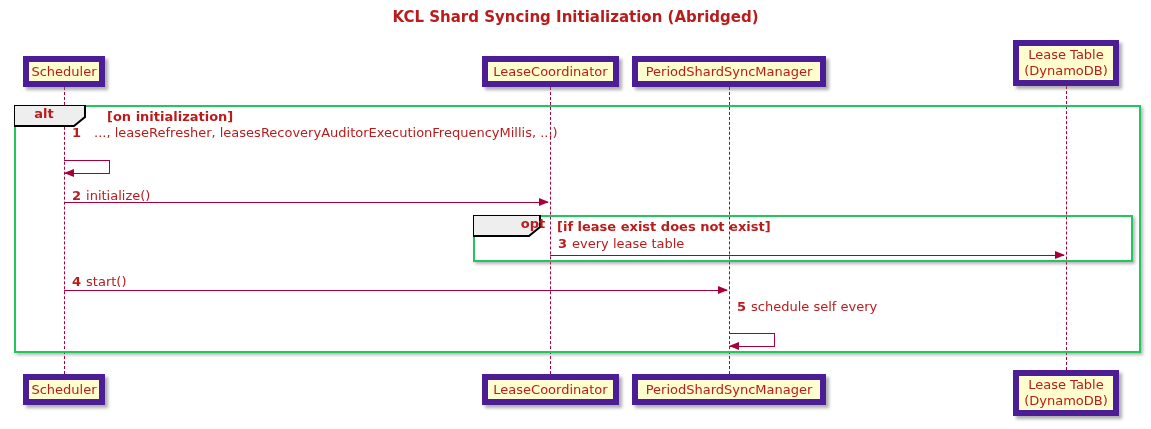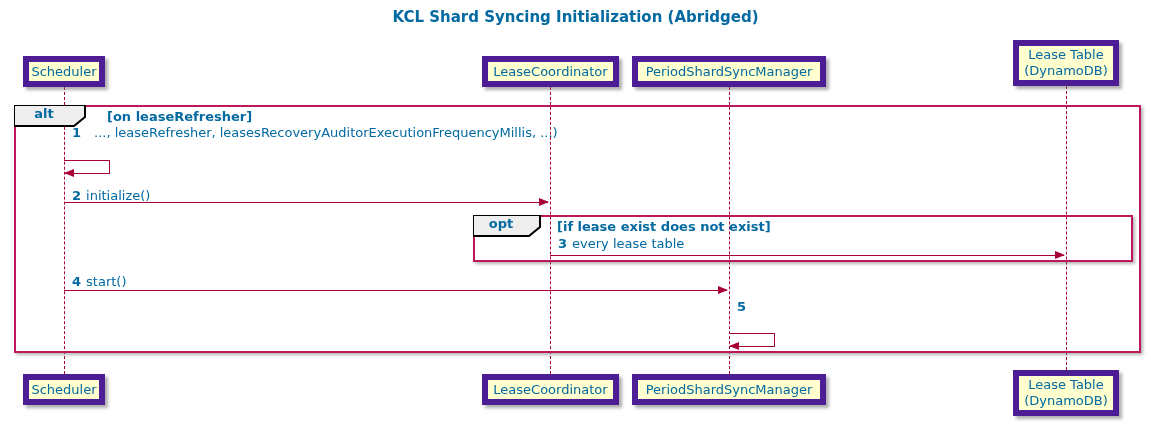--- a/index.html
+++ b/index.html
@@ -2,21 +2,21 @@
 <html><head>
 <meta charset="utf-8">
 <style>
   html, body { margin: 0; padding: 0; background: #ffffff; }
   #canvas {
     position: relative;
     width: 1151px;
     height: 429px;
     font-family: "DejaVu Sans", sans-serif;
     font-size: 13px;
-    color: #0369a1;
+    color: #b91c1c;
     overflow: hidden;
     background: #ffffff;
   }
   .title {
     position: absolute;
     top: 8px; left: 0; width: 100%;
     text-align: center;
     font-size: 15px;
     font-weight: bold;
   }
@@ -35,21 +35,21 @@
     box-sizing: border-box;
   }
   .lifeline {
     position: absolute;
     width: 0;
     border-left: 1px dashed #A80036;
     z-index: 1;
   }
   .frame {
     position: absolute;
-    border: 2px solid #be185d;
+    border: 2px solid #22c55e;
     box-shadow: 2px 2px 3px rgba(110,110,110,0.5);
     z-index: 2;
     box-sizing: border-box;
     background: transparent;
   }
   .pentagon { position: absolute; left: -2px; top: -2px; }
   .pentagon-label {
     position: absolute;
     left: -2px; top: -1px;
     width: 58px;
@@ -129,21 +129,21 @@
   <div class="pbox" style="left:1013px; top:40px; width:106px; height:46px;">
     <span>Lease Table
 (DynamoDB)</span>
   </div>
 
   <div class="frame" style="left:14px; top:105px; width:1127px; height:248px;">
     <svg class="pentagon" width="72" height="22">
       <polygon points="0,0 71,0 71,12 60,21 0,21" fill="#EEEEEE" stroke="#000000" stroke-width="2"></polygon>
     </svg>
     <span class="pentagon-label" style="width:60px;">alt</span>
-    <span class="guard" style="left:91px; top:2px;">[on leaseRefresher]</span>
+    <span class="guard" style="left:91px; top:2px;">[on initialization]</span>
   </div>
 
   <div class="msg" style="left:72px; top:125px;">
     <span class="num">1</span>
     <span>
       <span style="display:block;" class="indent2">..., leaseRefresher, leasesRecoveryAuditorExecutionFrequencyMillis, ...)</span>
     </span>
   </div>
   <div class="self-loop" style="left:64px; top:160px; width:46px; height:14px;"></div>
   <div class="arrow-head-left" style="left:64px; top:169px;"></div>
@@ -152,41 +152,42 @@
     <span class="num">2</span>
     <span>initialize()</span>
   </div>
   <div class="arrow-line" style="left:64px; top:202px; width:484px;"></div>
   <div class="arrow-head-right" style="left:539px; top:198px;"></div>
 
   <div class="frame" style="left:473px; top:215px; width:660px; height:47px;">
     <svg class="pentagon" width="68" height="22">
       <polygon points="0,0 67,0 67,12 56,21 0,21" fill="#EEEEEE" stroke="#000000" stroke-width="2"></polygon>
     </svg>
-    <span class="pentagon-label" style="width:56px;">opt</span>
+    <span class="pentagon-label" style="width:56px;margin-left:32px;">opt</span>
     <span class="guard" style="left:82px; top:2px;">[if lease exist does not exist]</span>
   </div>
 
   <div class="msg" style="left:558px; top:236px;">
     <span class="num">3</span>
     <span>every lease table</span>
   </div>
   <div class="arrow-line" style="left:550px; top:255px; width:514px;"></div>
   <div class="arrow-head-right" style="left:1055px; top:251px;"></div>
 
   <div class="msg" style="left:72px; top:274px;">
     <span class="num">4</span>
     <span>start()</span>
   </div>
   <div class="arrow-line" style="left:64px; top:290px; width:663px;"></div>
   <div class="arrow-head-right" style="left:718px; top:286px;"></div>
 
   <div class="msg" style="left:737px; top:299px;">
     <span class="num">5</span>
     <span>
+      <span style="display:block;">schedule self every</span>
     </span>
   </div>
   <div class="self-loop" style="left:729px; top:333px; width:46px; height:14px;"></div>
   <div class="arrow-head-left" style="left:729px; top:342px;"></div>
 
   <div class="pbox" style="left:23px; top:374px; width:82px; height:31px;">
     <span>Scheduler</span>
   </div>
   <div class="pbox" style="left:482px; top:374px; width:137px; height:31px;">
     <span>LeaseCoordinator</span>

